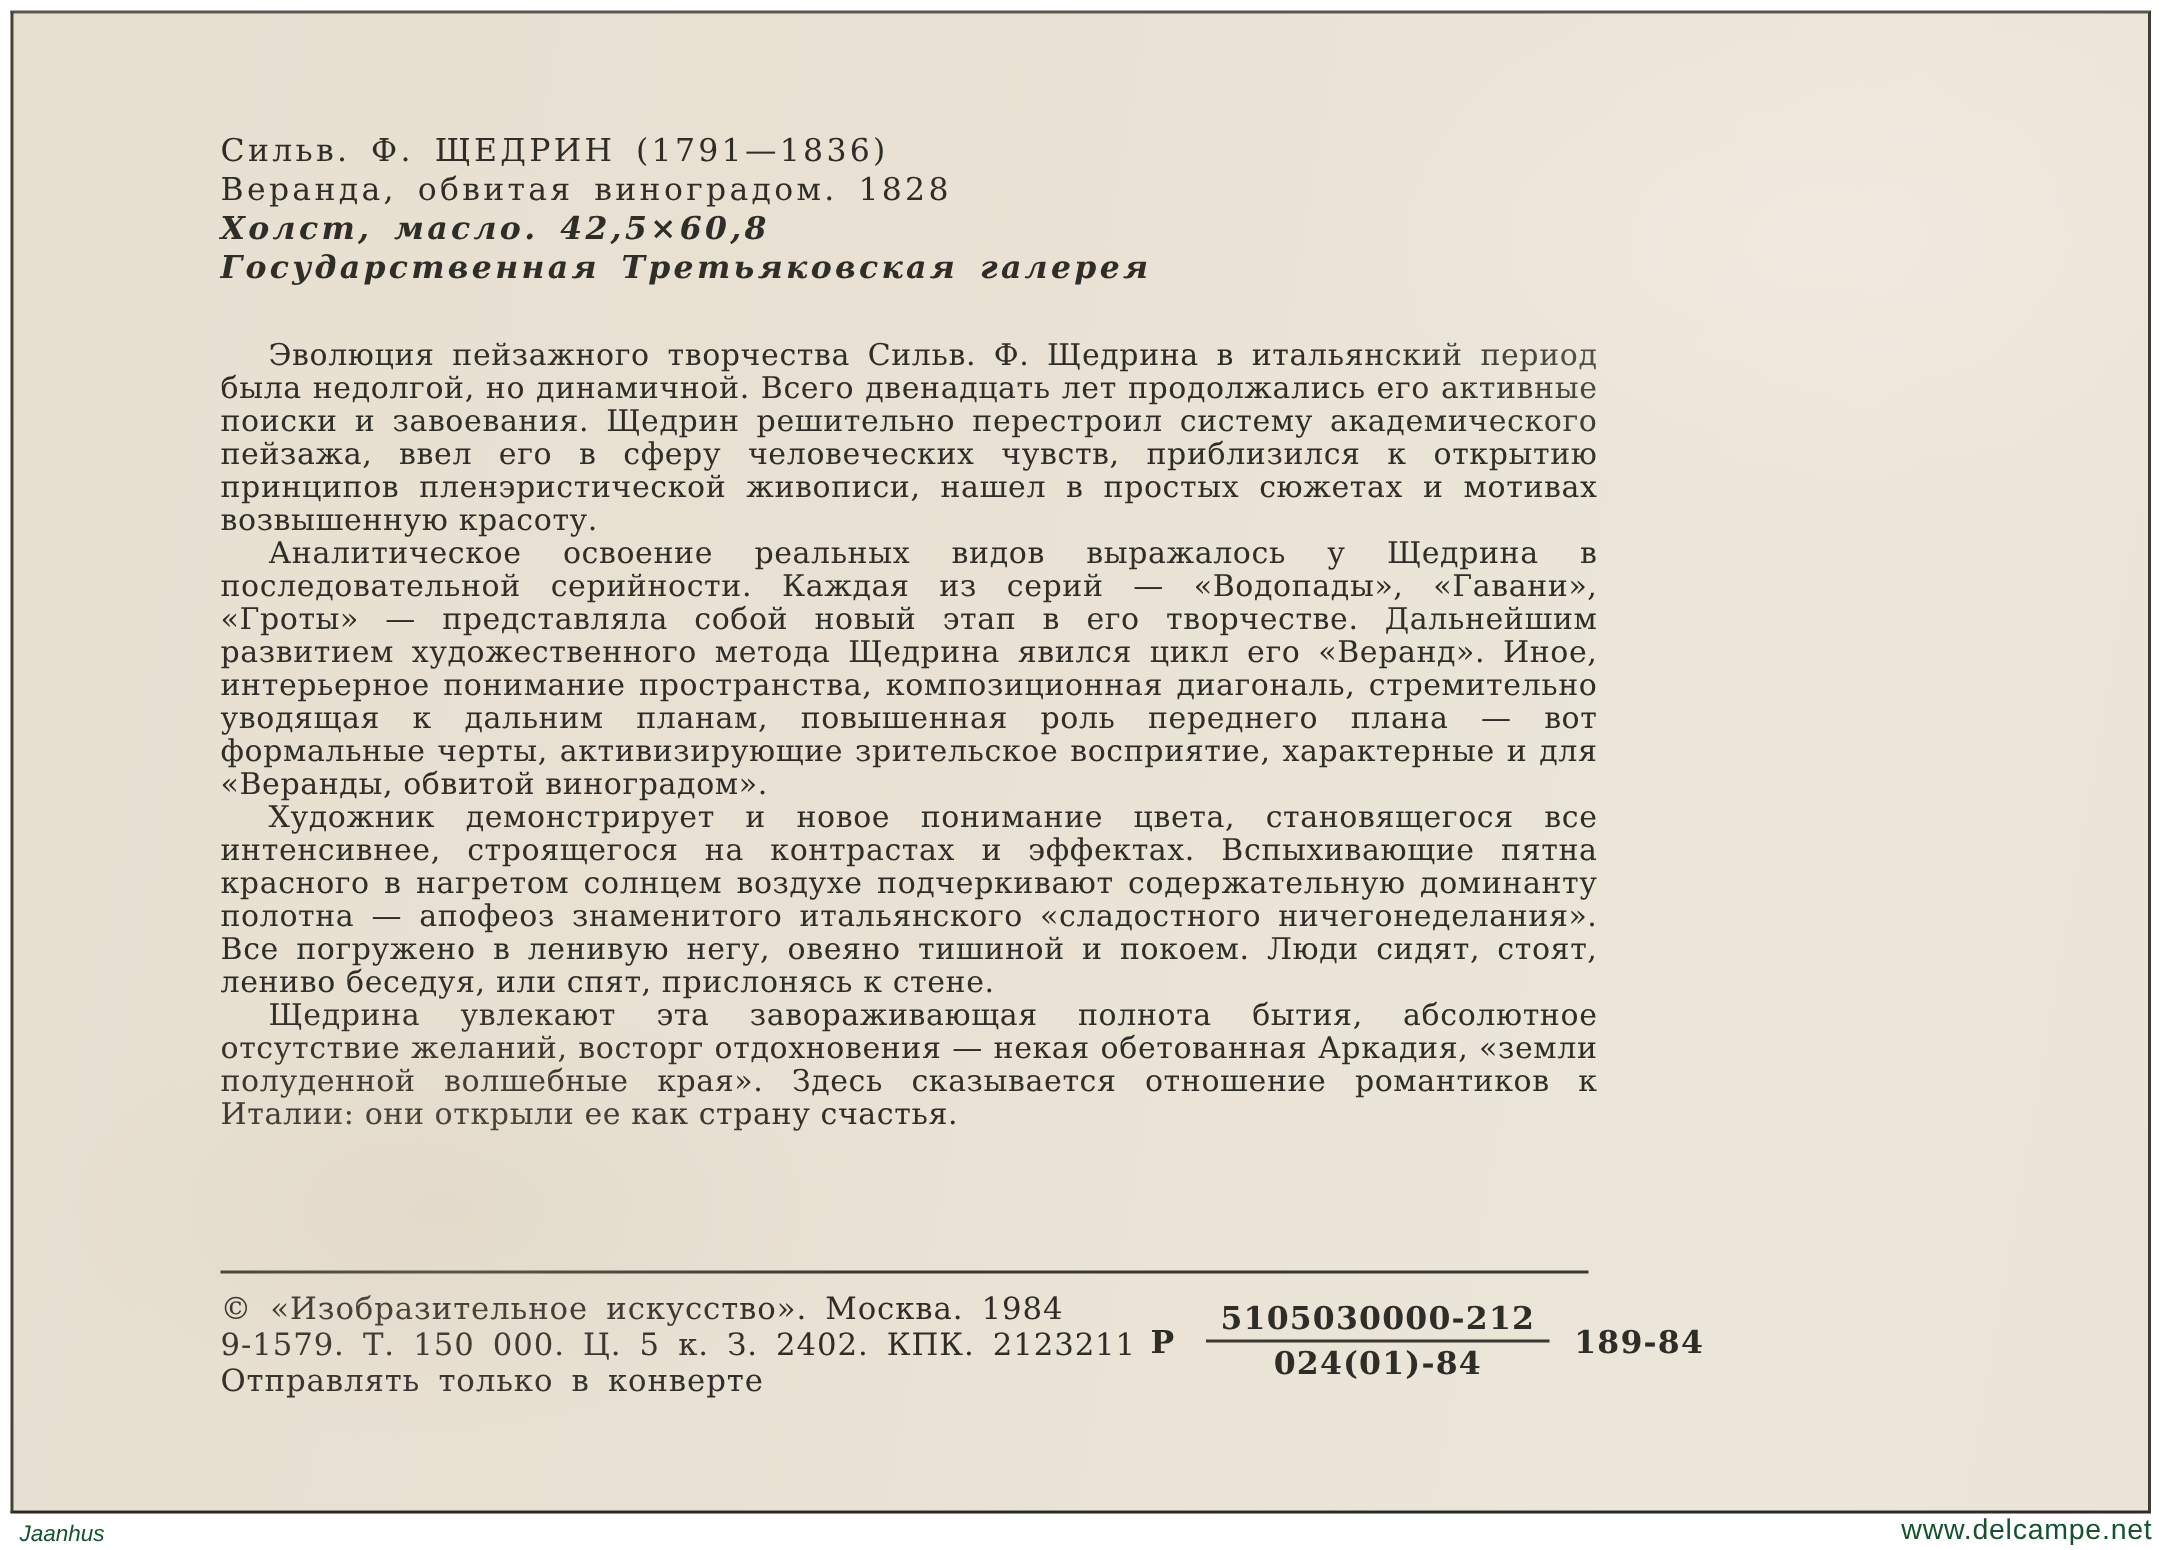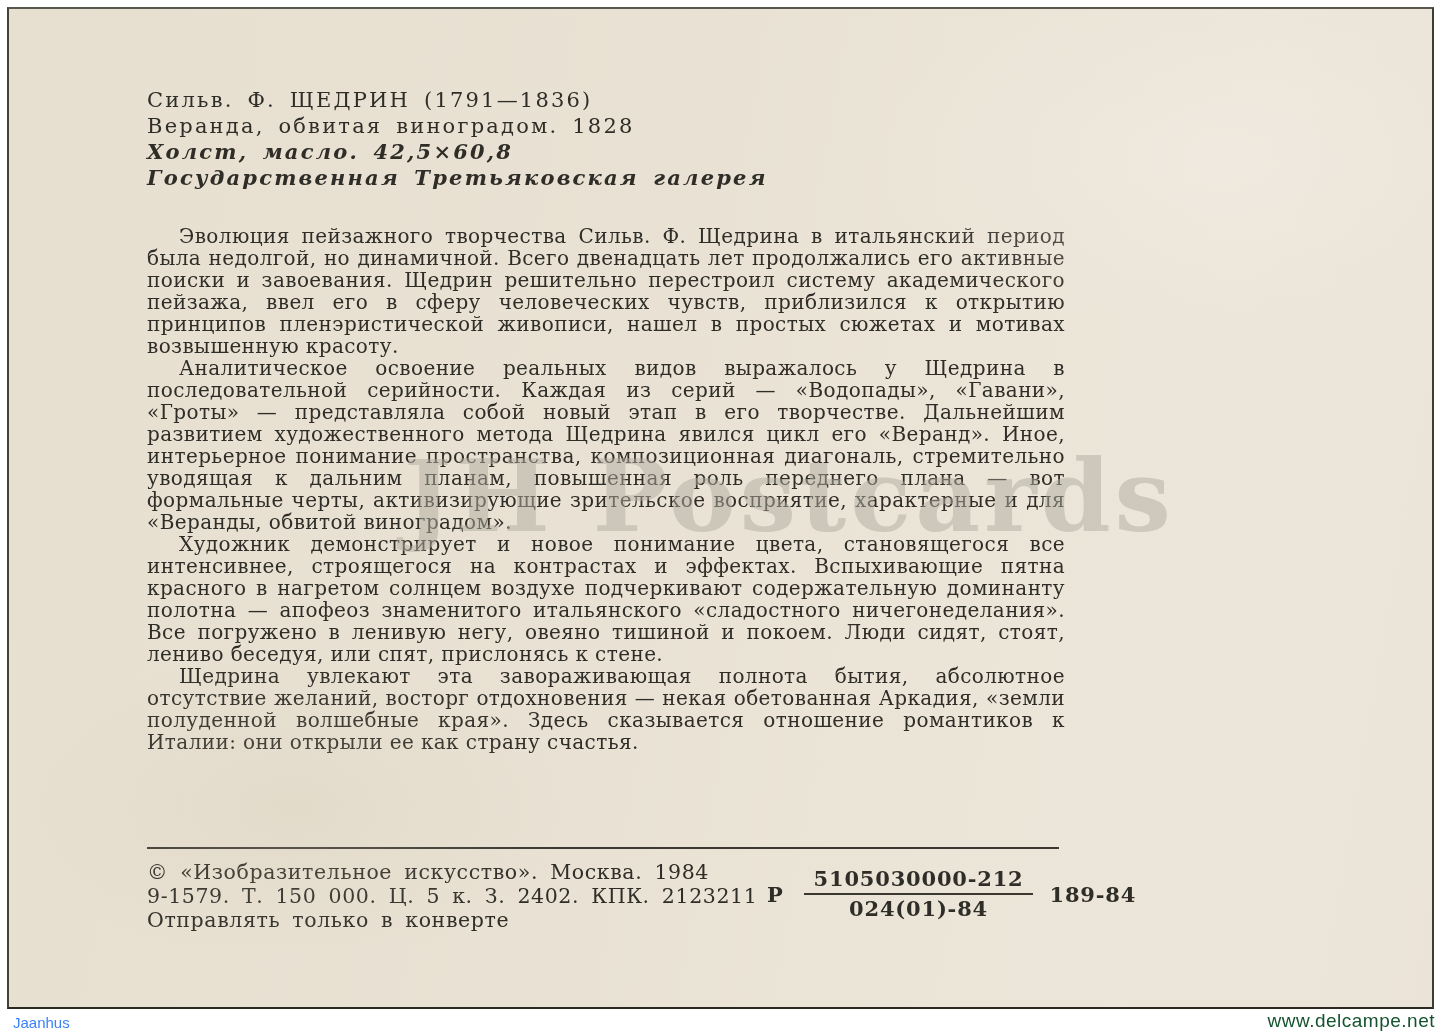--- a/index.html
+++ b/index.html
@@ -86,21 +86,21 @@
     color: rgba(176, 171, 159, 0.5);
     pointer-events: none;
     z-index: 3;
     white-space: nowrap;
   }
 
   
   .collector {
     position: absolute; left: 13px; top: 1014px;
     font-family: "Liberation Sans", sans-serif;
-    font-size: 15px; color: #3b82f6;
+    font-size: 15px; color: #14532d; font-style: italic;
   }
   .delcampe {
     position: absolute; right: 10px; top: 1010px;
     font-family: "Liberation Sans", sans-serif;
     font-size: 19px; color: #14532d;
     letter-spacing: 0.5px;
   }
 </style>
 </head>
 <body>
@@ -133,20 +133,19 @@
 
     <div class="imprint-right">
       <span class="idx-letter">Р</span>
       <span class="fraction">
         <span class="num">5105030000-212</span>
         <span class="den">024(01)-84</span>
       </span>
       <span class="suffix">189-84</span>
     </div>
 
-    <div class="watermark">JH Postcards</div>
 
   </div>
 
   <div class="collector">Jaanhus</div>
   <div class="delcampe">www.delcampe.net</div>
 
 </div>
 
 </body></html>

